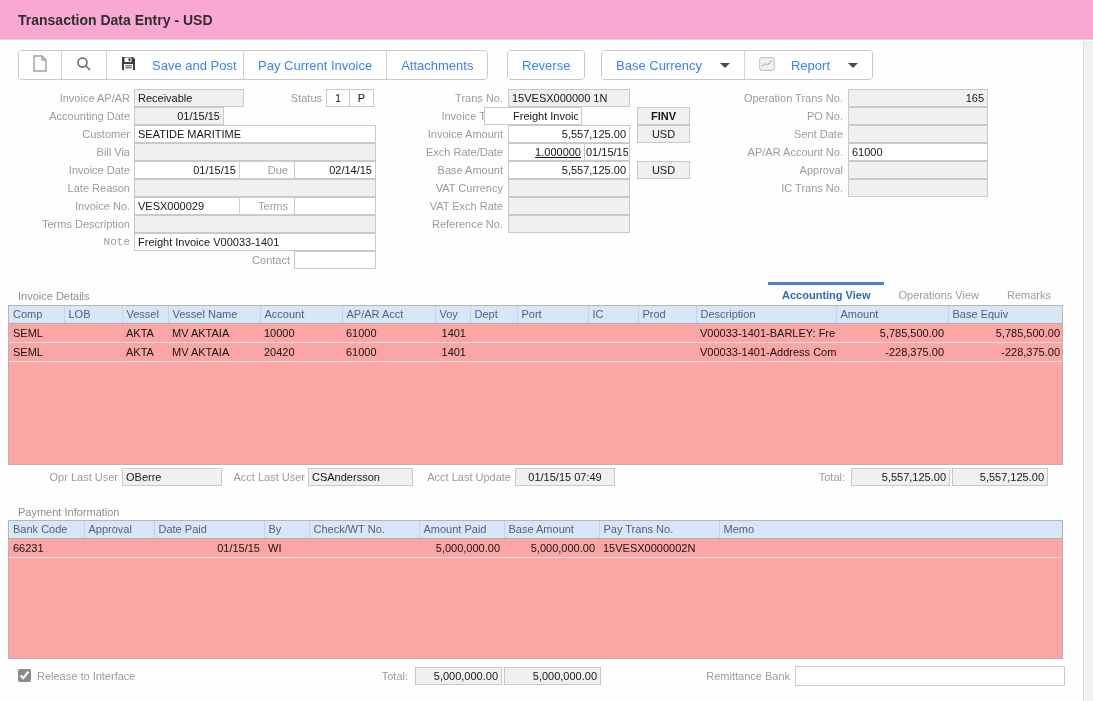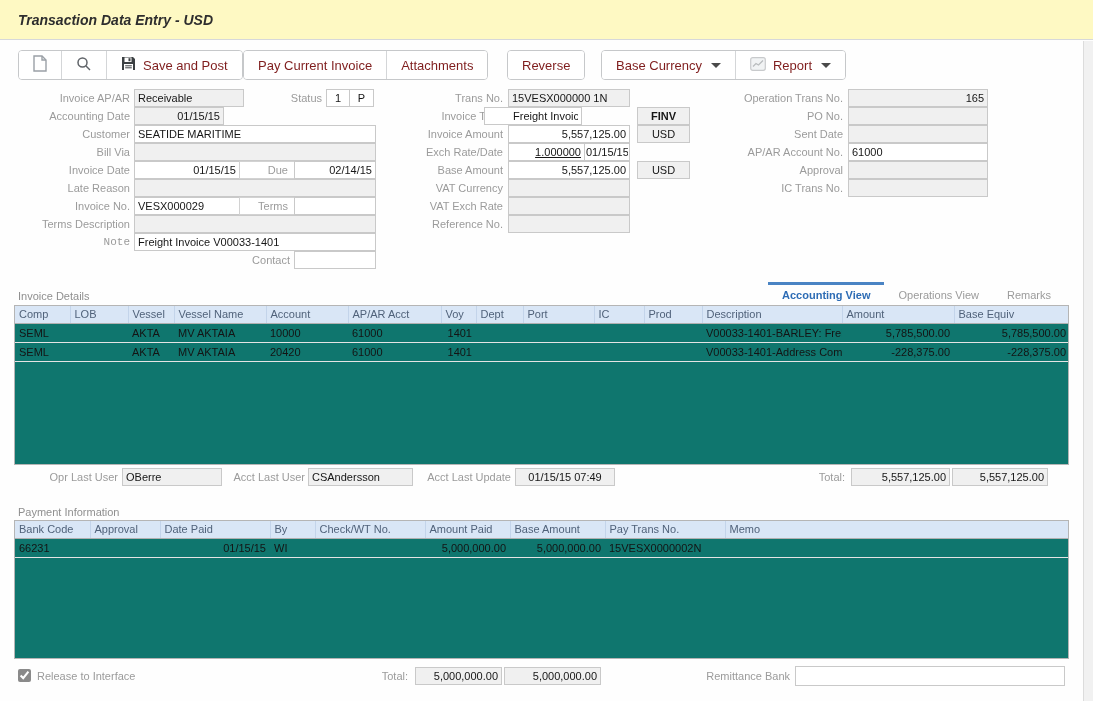--- a/index.html
+++ b/index.html
@@ -1,46 +1,46 @@
 <!DOCTYPE html>
 <html><head>
 <meta charset="utf-8">
 <style>
   * { margin:0; padding:0; box-sizing:border-box; }
   html,body { background:#ffffff; }
   body { font-family:"Liberation Sans", sans-serif; }
   .app { position:relative; width:1093px; height:701px; background:#fefefe; overflow:hidden; }
 
   
-  .titlebar { position:absolute; left:0; top:0; width:100%; height:40px; background:#fef9c3; border-bottom:1px solid #d6d8da;font-style:italic; }
+  .titlebar { position:absolute; left:0; top:0; width:100%; height:40px; background:#f9a8d4; border-bottom:1px solid #d6d8da; }
   .titlebar .title { position:absolute; left:18px; top:12px; font-size:14px; font-weight:bold; color:#2e2e2e; }
 
   
   .btn-group { position:absolute; top:50px; height:30px; display:flex; border:1px solid #c6c8ca; border-radius:4px; background:#fff; overflow:hidden; }
-  .tb-btn { display:flex; align-items:center; gap:7px; padding:0 14px; height:100%; background:#fff; border:none; border-right:1px solid #d4d6d8; font-family:"Liberation Sans",sans-serif; font-size:13px; color:#7f1d1d; cursor:pointer; white-space:nowrap; }
+  .tb-btn { display:flex; align-items:center; gap:16px; padding:0 14px; height:100%; background:#fff; border:none; border-right:1px solid #d4d6d8; font-family:"Liberation Sans",sans-serif; font-size:13px; color:#3b82f6; cursor:pointer; white-space:nowrap; }
   .tb-btn:last-child { border-right:none; }
   .caret { width:0; height:0; border-left:5px solid transparent; border-right:5px solid transparent; border-top:5px solid #4a4a4a; margin-left:2px; }
 
   
   .lbl { position:absolute; height:18px; line-height:18px; font-size:11px; color:#9b9b9b; text-align:right; white-space:nowrap; overflow:hidden; }
   .fld { position:absolute; height:18px; border:1px solid #c9c9c9; background:#fff; font-family:"Liberation Sans",sans-serif; font-size:11px; color:#161616; padding:0 3px; }
   .fld.ro { background:#f0f0f0; }
   .fld.num { text-align:right; }
   .fld.ctr { text-align:center; }
   .lblcell { position:absolute; height:18px; line-height:16px; border:1px solid #d2d2d2; background:#fff; font-size:11px; color:#9b9b9b; text-align:right; padding:0 6px; }
 
   .section-label { position:absolute; font-size:11px; color:#8f8f8f; }
 
   
   .tabs { position:absolute; display:flex; justify-content:flex-end; align-items:flex-start; }
   .tab { font-size:11px; color:#9b9b9b; padding:4px 14px 3px; border-top:3px solid transparent; cursor:pointer; white-space:nowrap; }
   .tab.active { color:#2d6cb5; font-weight:bold; border-top-color:#4a84c4; }
 
   
-  .grid-wrap { position:absolute; left:14px; width:1055px; border:1px solid #b5b5b5; background:#0f766e; overflow:hidden; }
+  .grid-wrap { position:absolute; left:8px; width:1055px; border:1px solid #b5b5b5; background:#fca5a5; overflow:hidden; }
   table.grid { width:100%; border-collapse:collapse; table-layout:fixed; }
   table.grid th { background:#d9e6f6; color:#50627a; font-weight:normal; font-size:11px; text-align:left; padding:2px 4px; height:17px; border-right:1px solid #c3d4ea; border-bottom:1px solid #b0b0b0; white-space:nowrap; overflow:hidden; }
   table.grid th:last-child { border-right:none; }
   table.grid td { font-size:11px; color:#141414; padding:2px 4px; height:19px; border-bottom:1px solid #e4e4e4; white-space:nowrap; overflow:hidden; }
   th.num, td.num { text-align:right; }
   th.ctr { text-align:center; }
 
   
   .vscroll { position:absolute; right:0; top:41px; width:10px; height:660px; background:#f1f1f1; border-left:1px solid #dcdcdc; }
 

